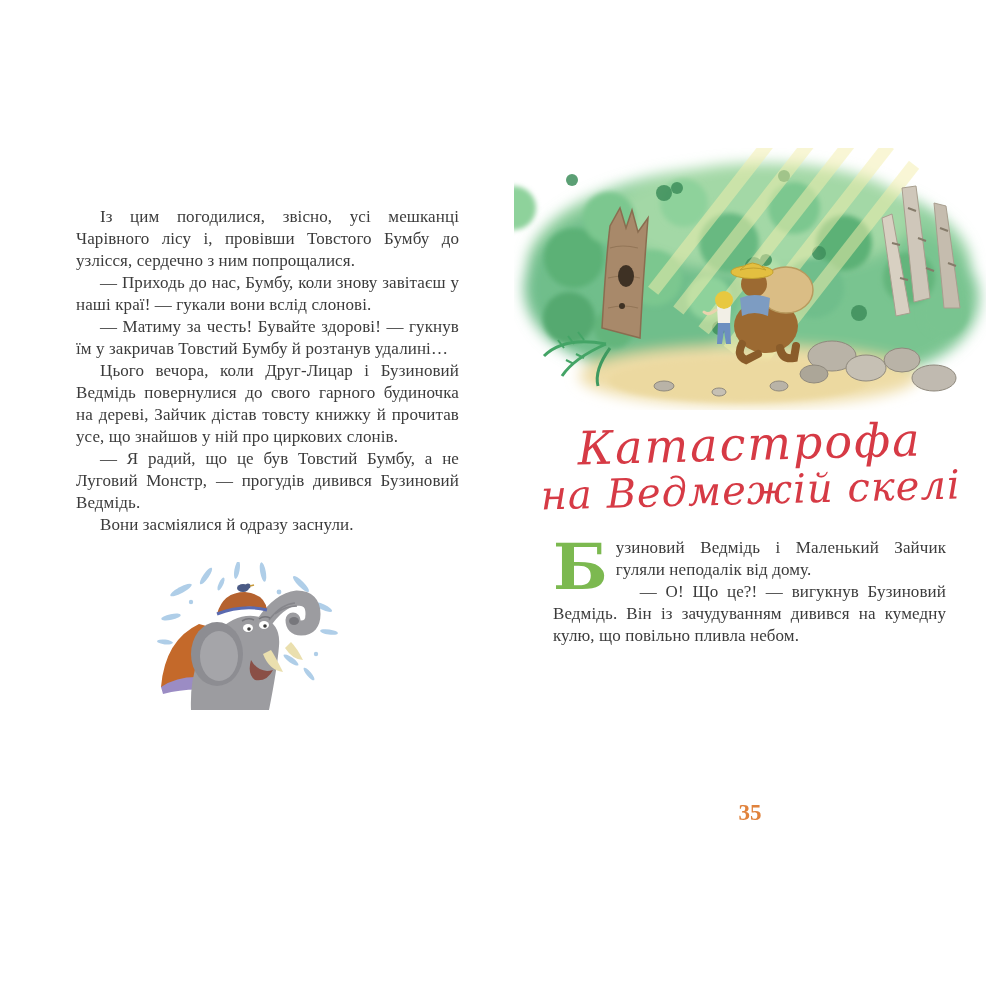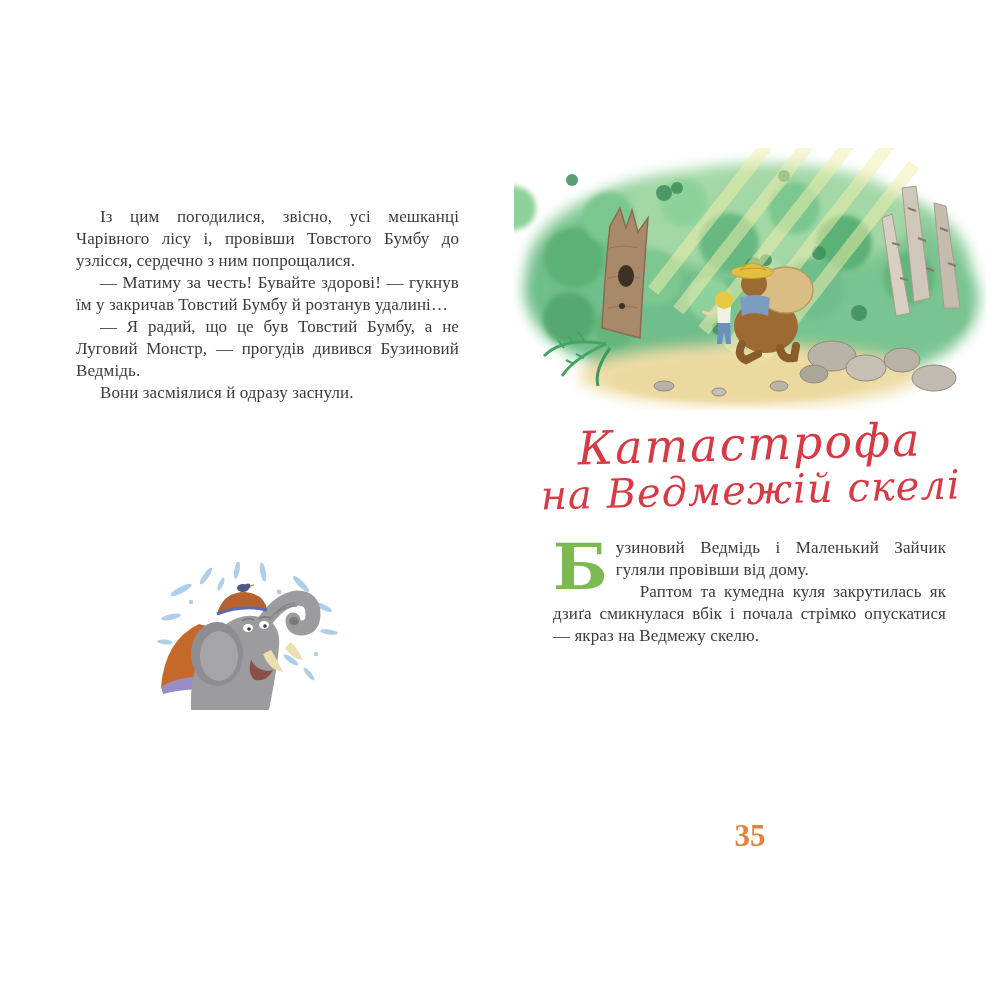--- a/index.html
+++ b/index.html
@@ -48,44 +48,45 @@
     transform: rotate(-1.5deg);
   }
   #chapter-title .t1 { font-size: 46px; line-height: 48px; letter-spacing: 2px; }
   #chapter-title .t2 { font-size: 40px; line-height: 44px; letter-spacing: 1px; }
 
   #page-number {
     position: absolute;
     left: 20px; top: 800px; width: 460px;
     text-align: center;
     color: #e0823c;
-    font-size: 31px;
+    font-size: 23px;
     font-weight: bold;
-    margin-top: 18px;
   }
 
   #forest-illustration {
     position: absolute;
     left: 14px; top: 148px;
     width: 472px; height: 262px;
   }
   #elephant-illustration {
     position: absolute;
     left: 150px; top: 562px;
     width: 195px; height: 150px;
   }
 </style>
 </head>
 <body>
 
 <div class="page" id="left-page">
 
   <div class="text-block" id="left-text">
     <p>Із цим погодилися, звісно, усі мешканці Чарівного лісу і, провівши Товстого Бумбу до узлісся, сердечно з ним попрощалися.</p>
+    <p>— Приходь до нас, Бумбу, коли знову завітаєш у наші краї! — гукали вони вслід слонові.</p>
     <p>— Матиму за честь! Бувайте здорові! — гукнув їм у закричав Товстий Бумбу й розтанув удалині…</p>
+    <p>Цього вечора, коли Друг-Лицар і Бузиновий Ведмідь повернулися до свого гарного будиночка на дереві, Зайчик дістав товсту книжку й прочитав усе, що знайшов у ній про циркових слонів.</p>
     <p>— Я радий, що це був Товстий Бумбу, а не Луговий Монстр, — прогудів дивився Бузиновий Ведмідь.</p>
     <p>Вони засміялися й одразу заснули.</p>
   </div>
 
   <svg id="elephant-illustration" viewBox="0 0 195 150" xmlns="http://www.w3.org/2000/svg">
     <g opacity="0.9">
       <g fill="#a7c9e6">
         <ellipse cx="30" cy="28" rx="12" ry="3.2" transform="rotate(-28 30 28)"></ellipse>
         <ellipse cx="55" cy="14" rx="10" ry="2.8" transform="rotate(-55 55 14)"></ellipse>
         <ellipse cx="86" cy="8" rx="9" ry="2.6" transform="rotate(-80 86 8)"></ellipse>
@@ -253,18 +254,18 @@
       <path d="M202,162 Q194,168 190,164" stroke="#e9d3ae" stroke-width="3" fill="none" stroke-linecap="round"></path>
     </g>
   </svg>
 
   <div id="chapter-title">
     <div class="t1">Катастрофа</div>
     <div class="t2">на Ведмежій скелі</div>
   </div>
 
   <div class="text-block" id="right-text">
-    <p class="no-indent"><span class="dropcap">Б</span><span>узиновий Ведмідь і Маленький Зайчик гуляли провівши від дому.</span></p>
-    <p>Раптом та кумедна куля закрутилась як дзиґа смикнулася вбік і почала стрімко опускатися — якраз на Ведмежу скелю.</p>
+    <p class="no-indent"><span class="dropcap">Б</span><span>узиновий Ведмідь і Маленький Зайчик гуляли неподалік від дому.</span></p>
+    <p>— О! Що це?! — вигукнув Бузиновий Ведмідь. Він із зачудуванням дивився на кумедну кулю, що повільно пливла небом.</p>
   </div>
 
   <div id="page-number">35</div>
 </div>
 
 </body></html>

